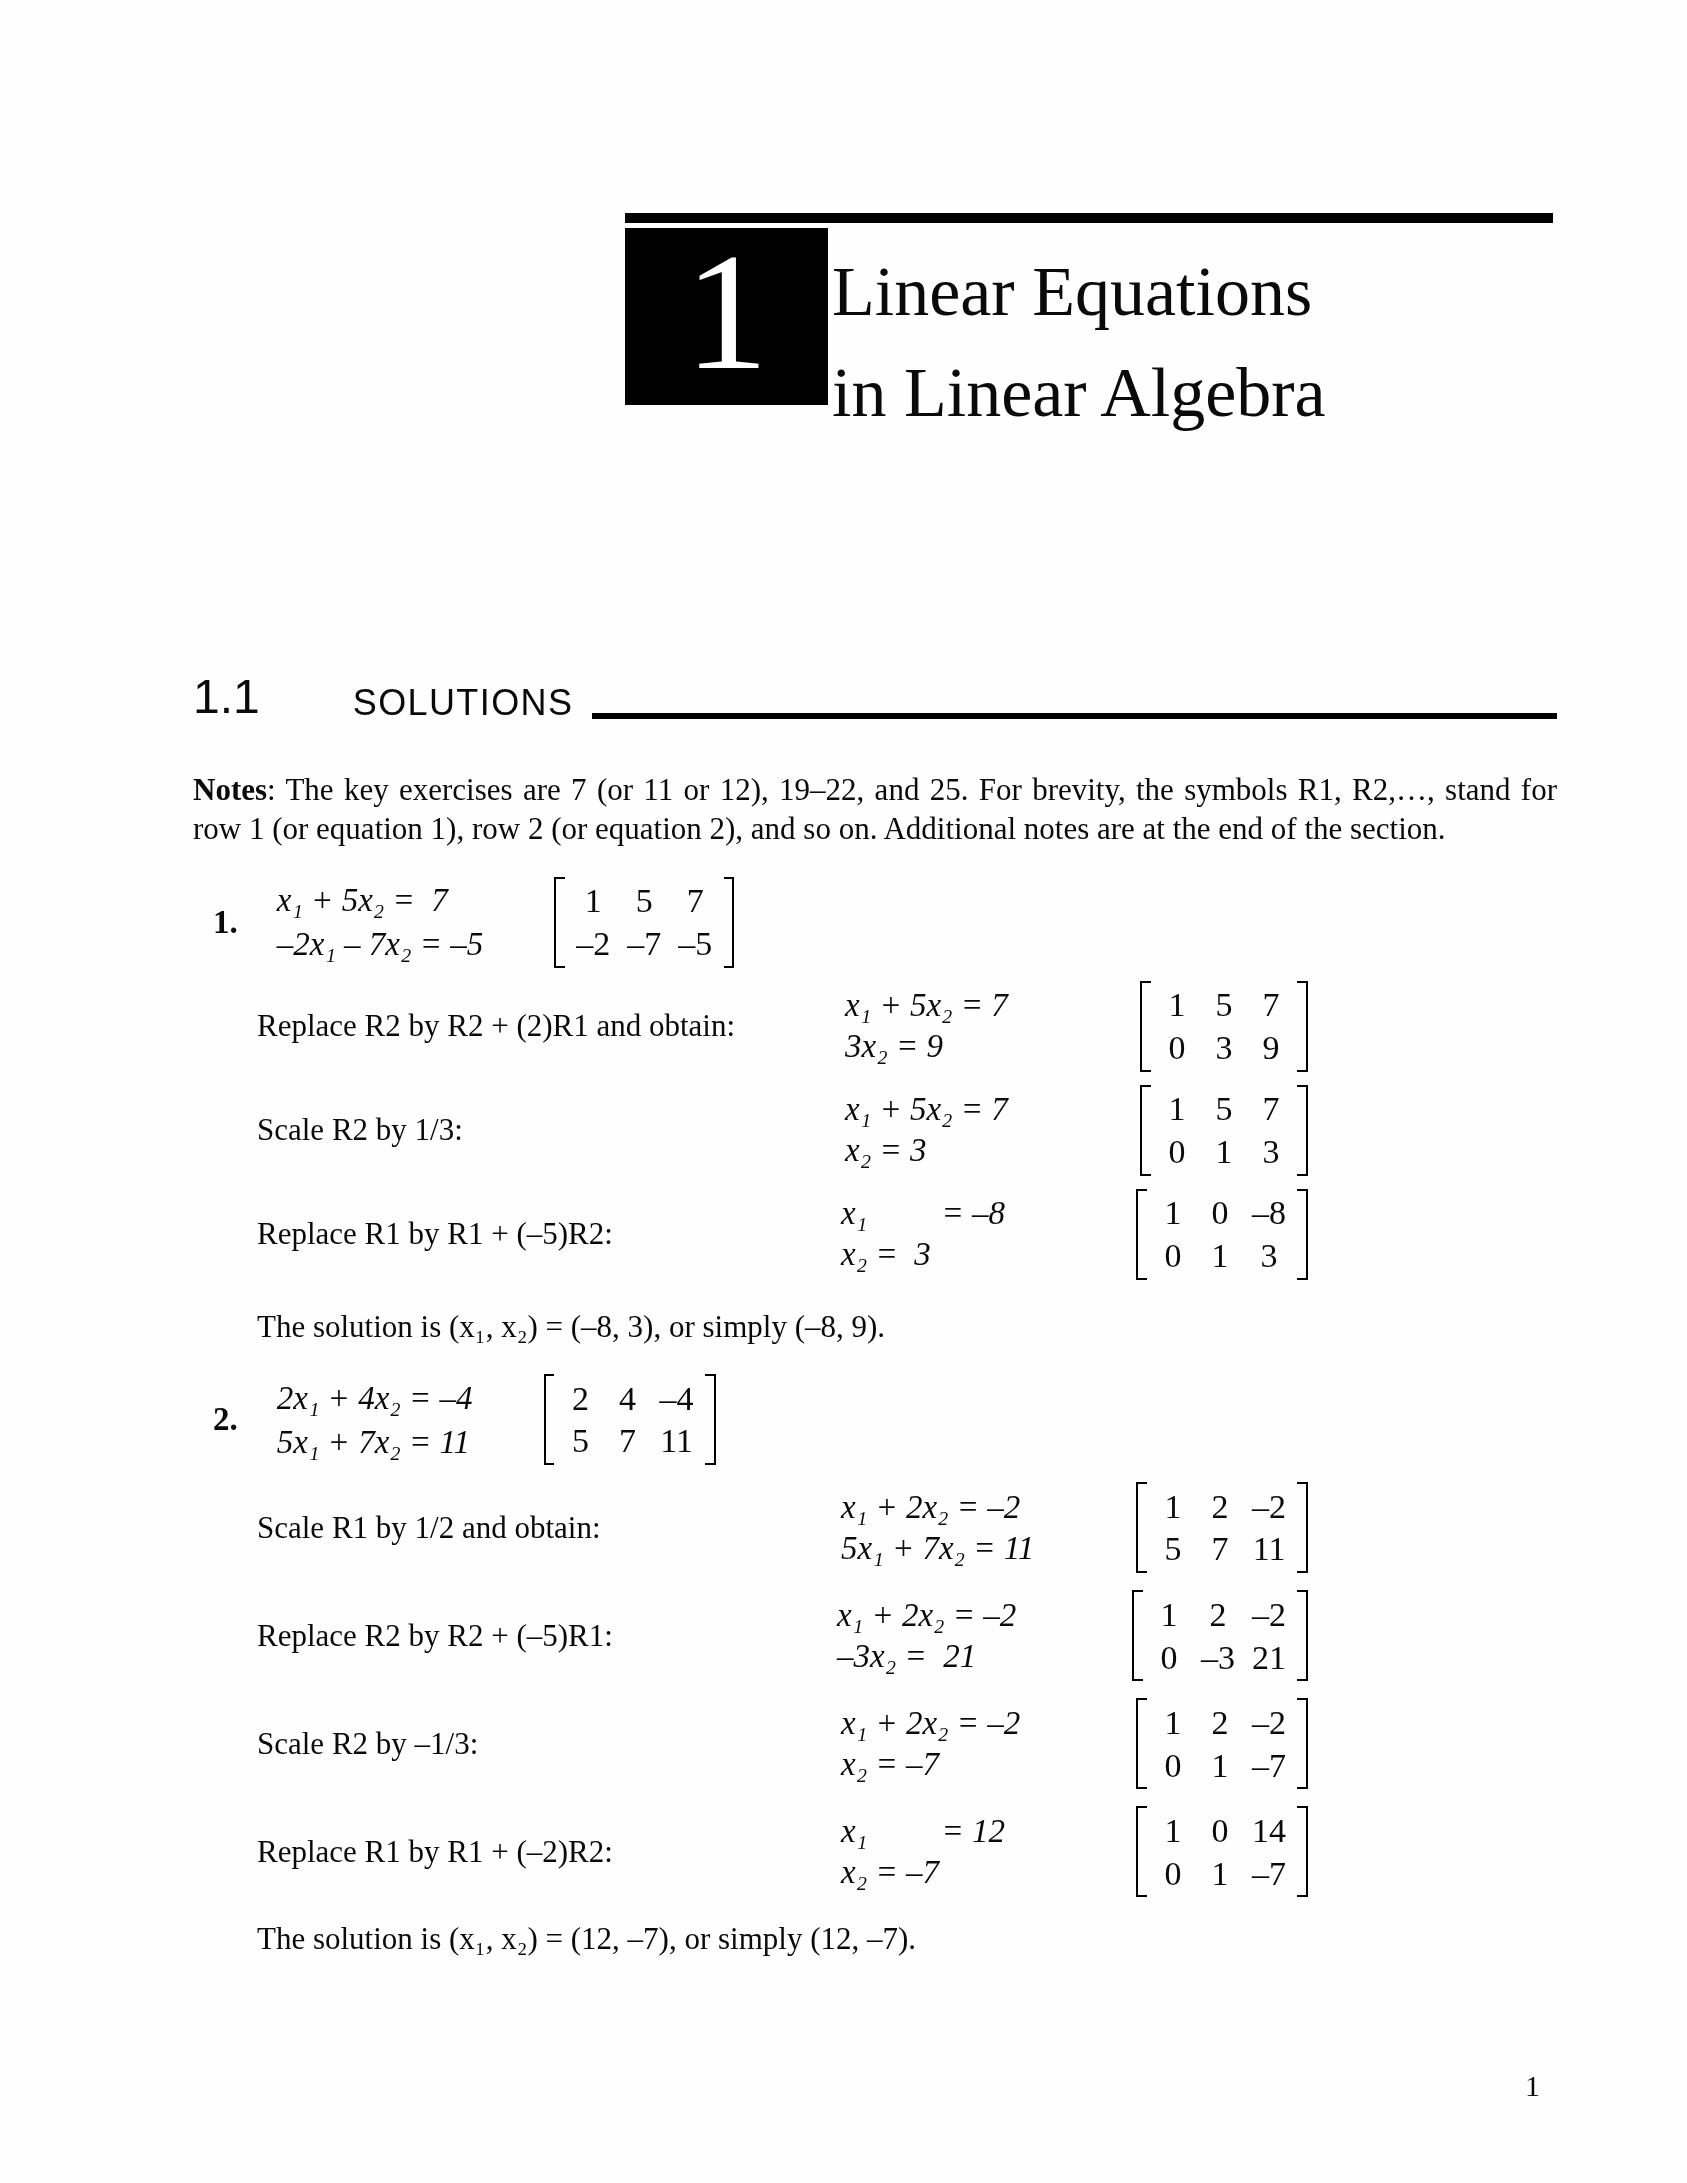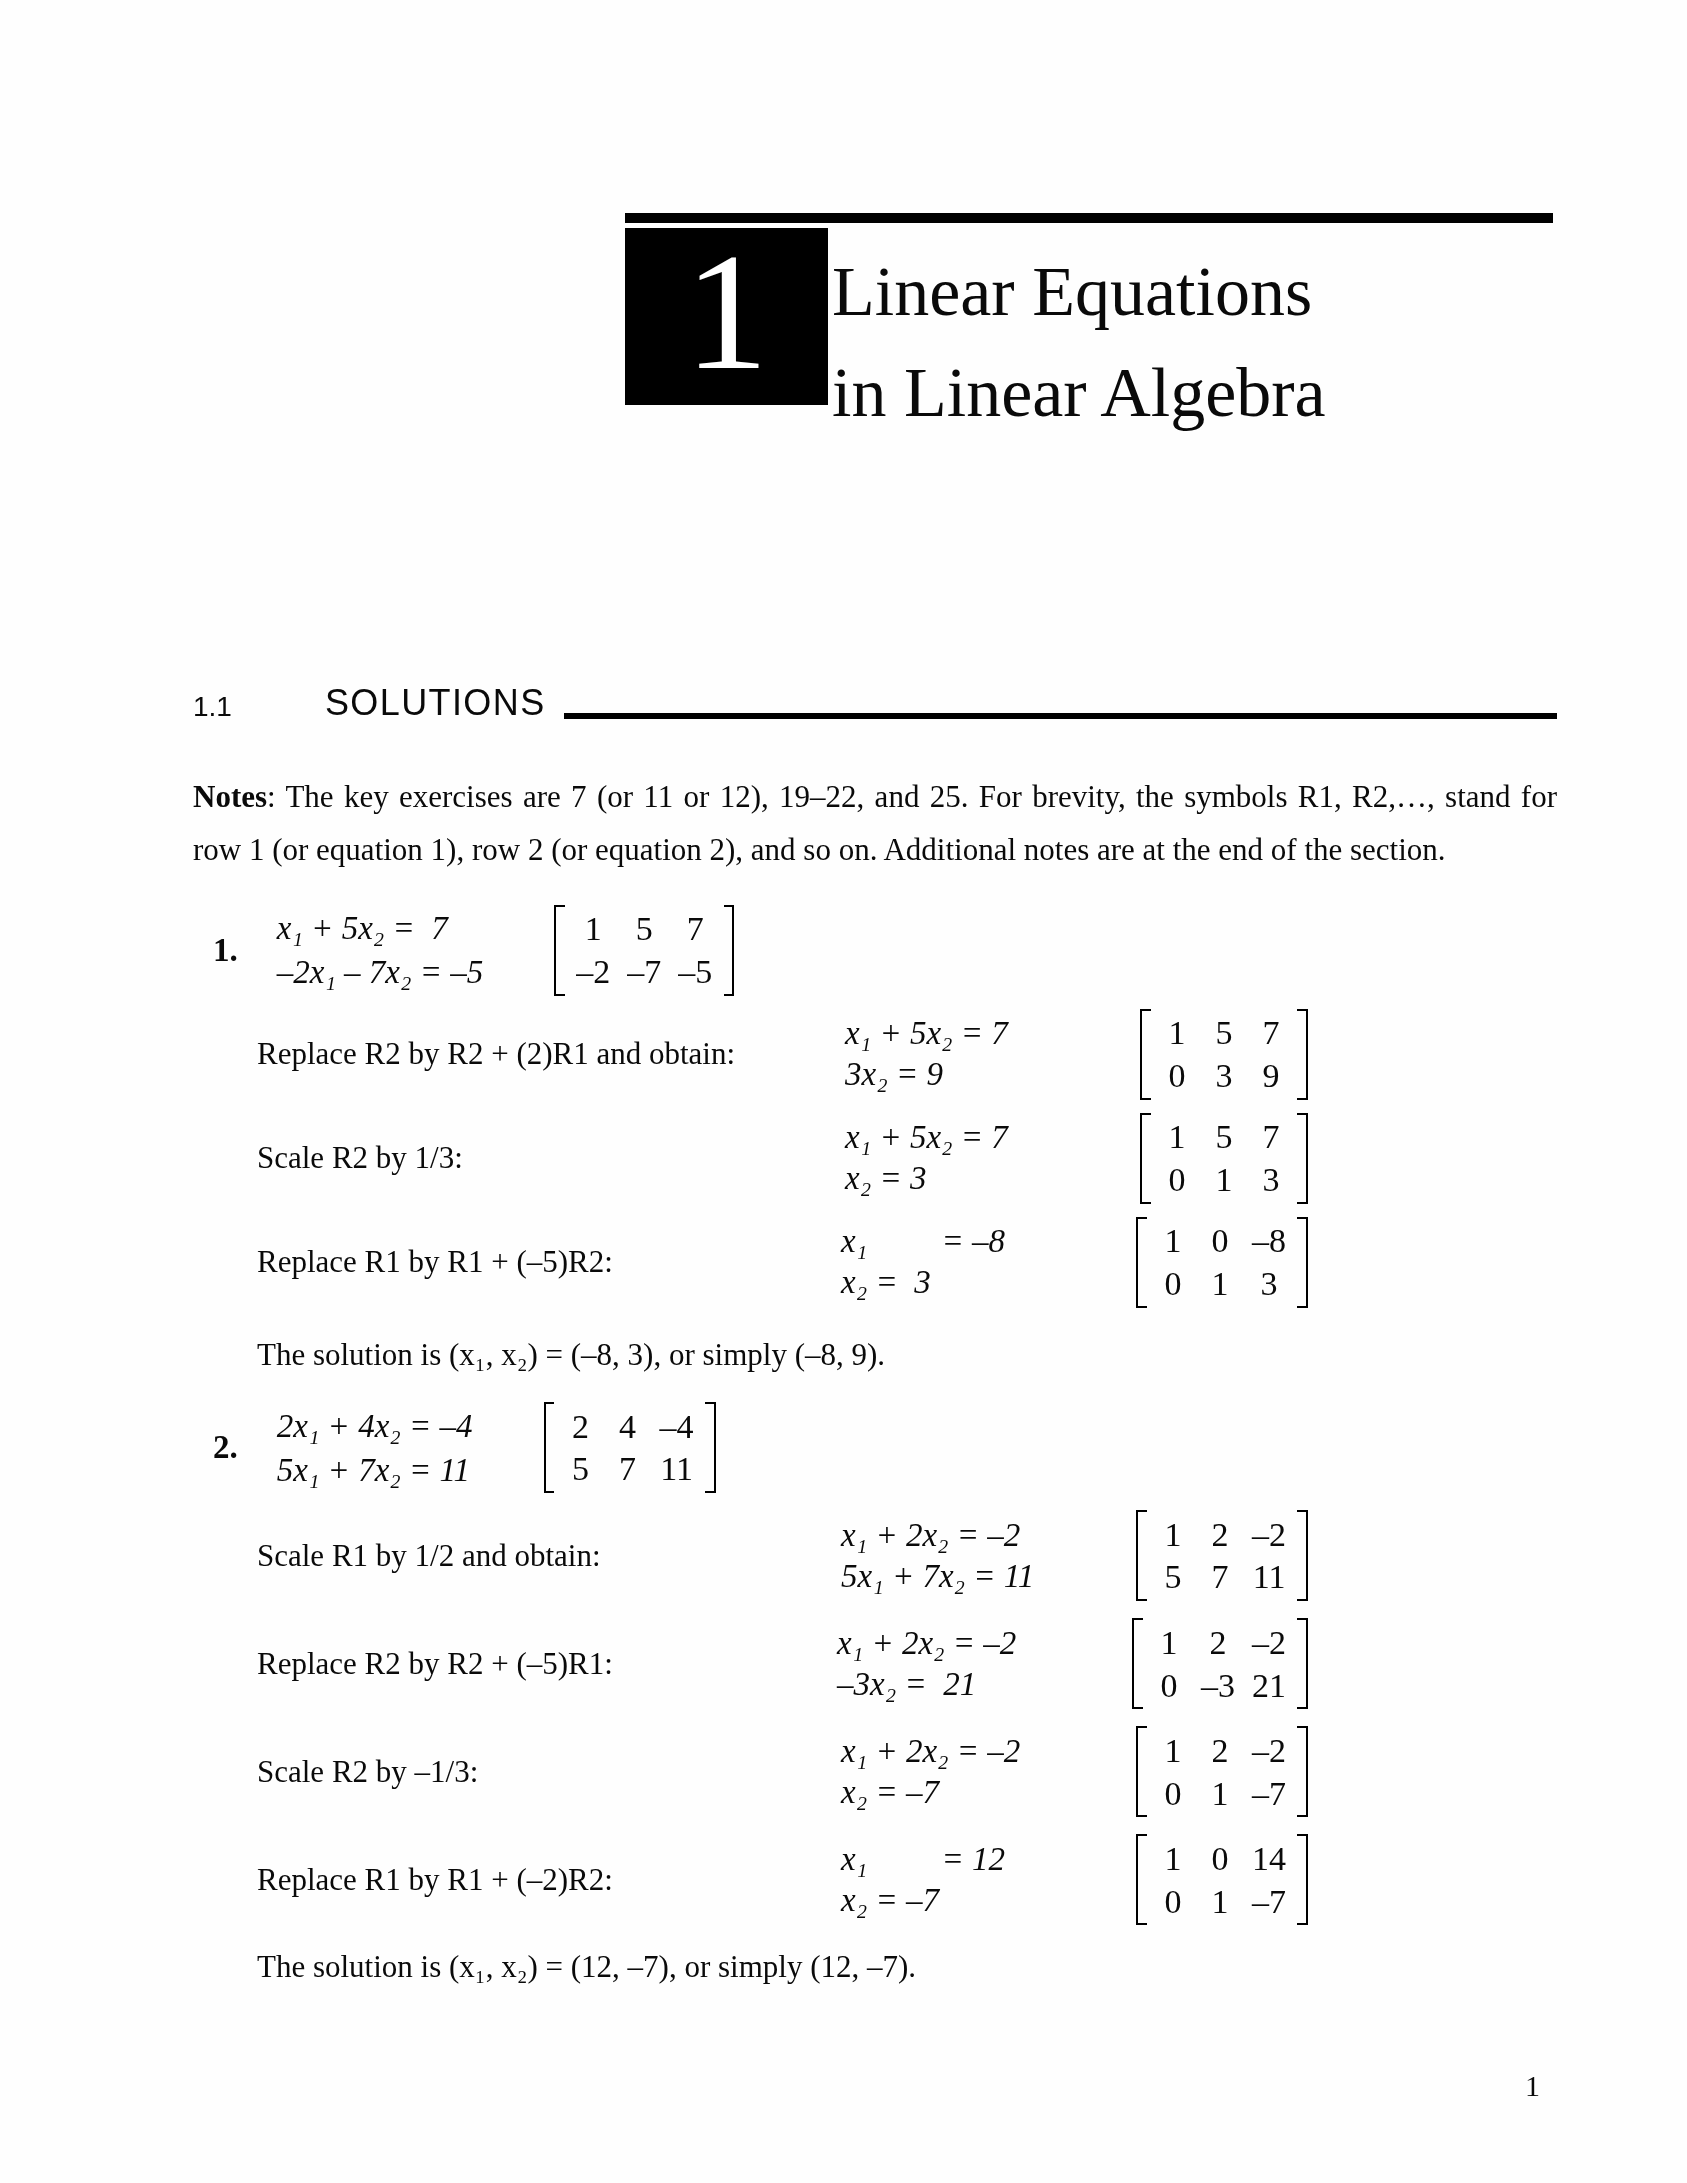--- a/index.html
+++ b/index.html
@@ -19,25 +19,25 @@
   .chapter-title {
     position:absolute; left:832px; top:241px;
     font-size:70px; line-height:101px; letter-spacing:0px; white-space:nowrap;
   }
 
   
   .content { position:absolute; left:193px; top:680px; width:1364px; }
 
   .section-heading { display:flex; align-items:flex-end; height:41px;
     font-family:"Liberation Sans","DejaVu Sans",sans-serif; }
-  .sec-num   { font-size:28px; line-height:1; }
+  .sec-num   { font-size:48px; line-height:1; }
   .sec-title { font-size:36px; line-height:1; margin-left:93px; letter-spacing:1.4px; }
   .sec-rule  { flex:1; height:6.4px; background:#000; margin-left:18.6px; margin-bottom:2.1px; }
 
-  .notes { margin:49px 0 0 0; font-size:31px; line-height:53px; text-align:justify; }
+  .notes { margin:49px 0 0 0; font-size:31px; line-height:39px; text-align:justify; }
   .notes-label { font-weight:bold; }
 
   
   .system-row { display:flex; align-items:center; margin-top:28.6px; }
   .prob-num { font-weight:bold; font-size:33px; margin-left:20px; }
   .eqcol { font-style:italic; font-size:33px; line-height:44px; white-space:pre; text-align:left; }
   .system-row .eqcol { margin-left:39px; }
   .system-row .matrix { margin-left:71px; }
 
   .step-row { display:flex; align-items:center; margin-top:13px; margin-right:249px; }

